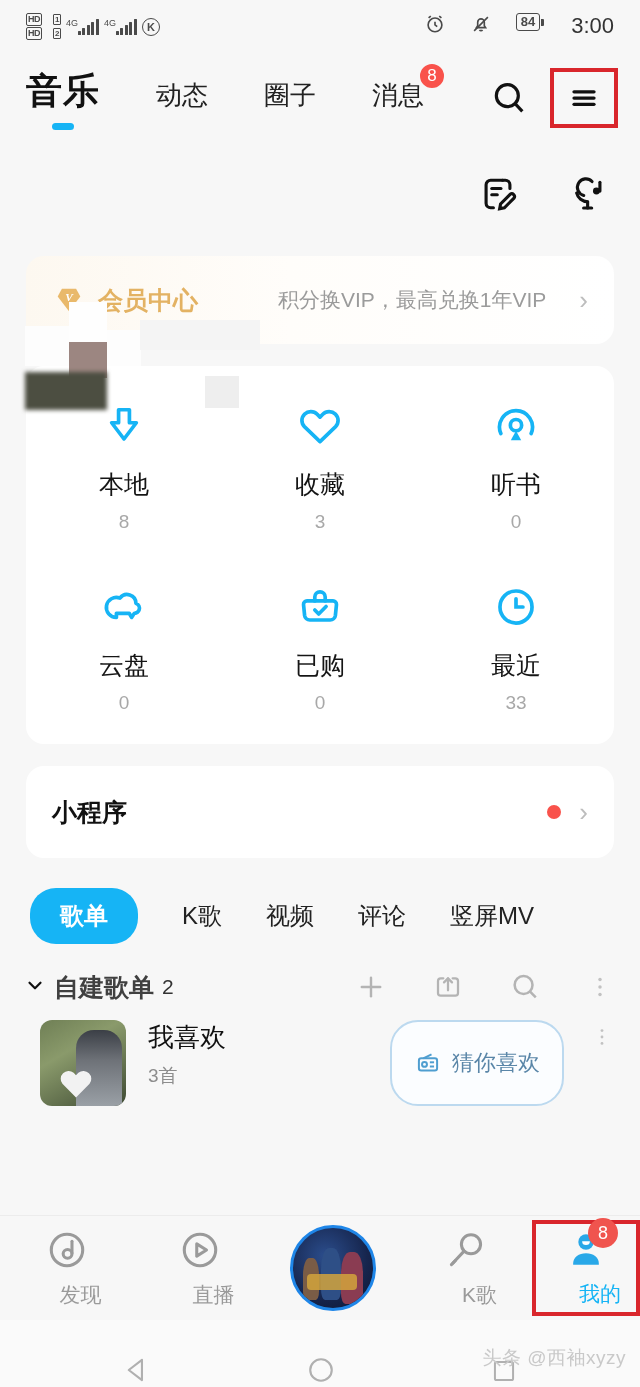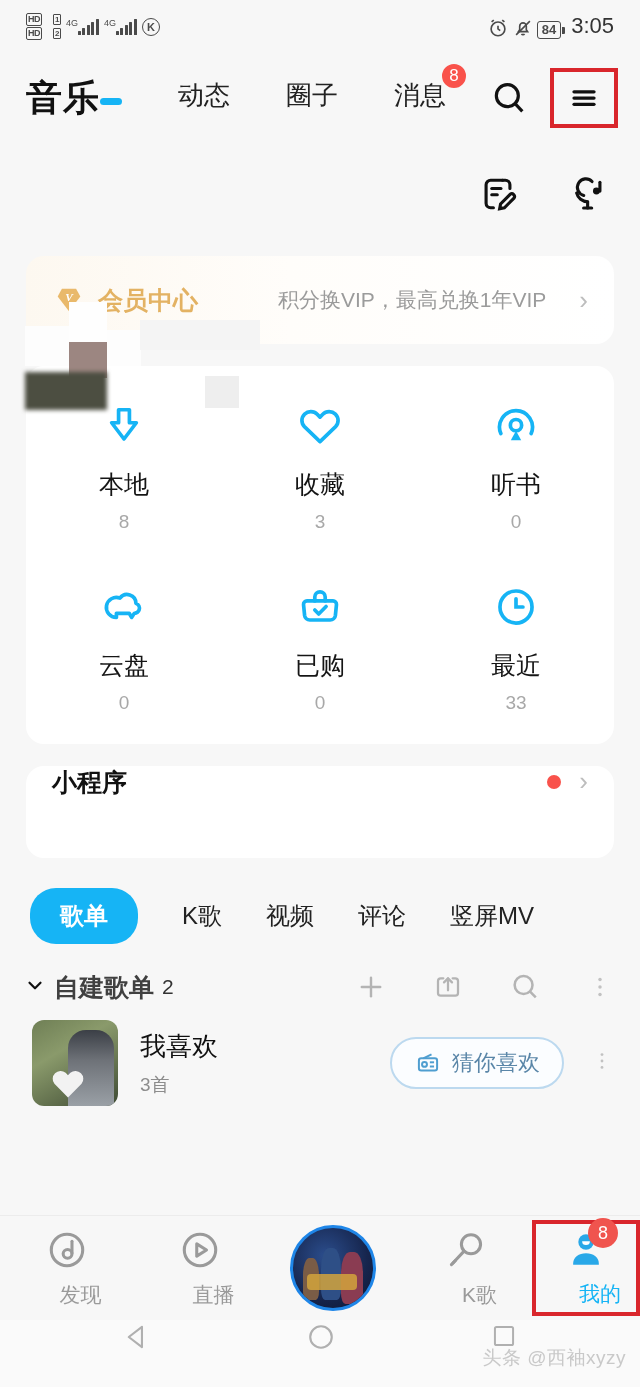--- a/index.html
+++ b/index.html
@@ -32,36 +32,36 @@
   .sig-lbl { font-size: 9px; line-height: 9px; margin-bottom: 7px; margin-right: -1px; }
   .bars { display: flex; align-items: flex-end; gap: 1.5px; height: 16px; }
   .bars i { display: block; width: 3px; background: #4a4a4a; border-radius: 0.5px; }
   .bars i:nth-child(1){height:4px}.bars i:nth-child(2){height:7px}
   .bars i:nth-child(3){height:10px}.bars i:nth-child(4){height:13px}.bars i:nth-child(5){height:16px}
   .kcircle {
     width: 18px; height: 18px; border: 1.6px solid #4a4a4a; border-radius: 50%;
     display: flex; align-items: center; justify-content: center;
     font-size: 11px; font-weight: bold; margin-top: 5px;
   }
-  .sb-right { margin-left: auto; display: flex; align-items: flex-end; gap: 3px; }
+  .sb-right { margin-left: auto; display: flex; align-items: flex-start; gap: 24px; }
   .sb-right svg { display: block; }
   .battery {
     border: 1.8px solid #4a4a4a; border-radius: 3px;
     padding: 0px 4px; font-size: 13px; font-weight: 600; line-height: 16px;
   }
   .batt-wrap { display: flex; align-items: center; }
   .batt-nub { width: 3px; height: 7px; background: #4a4a4a; border-radius: 0 1px 1px 0; margin-left: 1px; }
   .clock { font-size: 22px; color: #333; margin-left: 3px; }
 
   
   .topnav {
     height: 92px; display: flex; align-items: center;
     padding: 0 22px 0 26px; background: #f7f7f7;
   }
-  .brand-wrap { position: relative; display: flex; flex-direction: row; align-items: center; }
+  .brand-wrap { position: relative; display: flex; flex-direction: column; align-items: center; }
   .brand { font-size: 36px; font-weight: 700; color: #111; letter-spacing: 1px; }
   .brand-underline {
     width: 22px; height: 7px; background: #16b4f5; border-radius: 4px; margin-top: 7px;
   }
   .navitem {
     font-size: 26px; color: #222; margin-left: 56px; position: relative; padding-bottom: 6px;
   }
   .badge-dot {
     position: absolute; top: -16px; right: -22px;
     min-width: 28px; height: 28px; border-radius: 14px;
@@ -93,21 +93,21 @@
 
   .grid-card { margin-top: 22px; padding: 34px 0 30px; }
   .grid-row { display: flex; }
   .grid-row + .grid-row { margin-top: 48px; }
   .gcell { flex: 1; display: flex; flex-direction: column; align-items: center; }
   .gcell .g-ico { height: 52px; display: flex; align-items: center; justify-content: center; }
   .gcell .g-lbl { font-size: 25px; color: #151515; margin-top: 16px; }
   .gcell .g-num { font-size: 19px; color: #a8a8a8; margin-top: 10px; }
 
   .mini-card {
-    margin-top: 22px; height: 92px; display: flex; align-items: flex-start; padding: 0 26px;
+    margin-top: 22px; height: 92px; display: flex; align-items: center; padding: 0 26px;
   }
   .mini-title { font-size: 25px; font-weight: 700; color: #111; }
   .mini-right { margin-left: auto; display: flex; align-items: center; gap: 18px; }
   .red-dot { width: 14px; height: 14px; border-radius: 50%; background: #f9524b; }
 
   
   .tabs { display: flex; align-items: center; padding: 30px 30px 0; gap: 0; }
   .tab { font-size: 24px; color: #222; padding: 12px 0; }
   .tab.active {
     background: #16b4f5; color: #fff; border-radius: 26px;
@@ -116,21 +116,21 @@
   .tab:not(.active) { margin-left: 44px; }
 
   
   .pl-head { display: flex; align-items: center; padding: 26px 26px 0 24px; }
   .pl-caret { color: #111; font-size: 20px; margin-right: 8px; }
   .pl-title { font-size: 25px; font-weight: 700; color: #404040; }
   .pl-count { font-size: 21px; color: #333; margin-left: 8px; }
   .pl-actions { margin-left: auto; display: flex; align-items: center; gap: 44px; }
 
   
-  .pl-row { display: flex; align-items: center; padding: 16px 26px 0 32px; }
+  .pl-row { display: flex; padding: 16px 26px 0 40px; }
   .thumb {
     width: 86px; height: 86px; border-radius: 12px; overflow: hidden; position: relative;
     background: linear-gradient(150deg,#6f7f55 0%, #8a9a6b 35%, #3e4a33 100%);
     flex: none;
   }
   .thumb .person {
     position: absolute; right: 4px; top: 10px; width: 46px; height: 76px;
     background: linear-gradient(180deg,#3b3f46 0%, #6e7278 40%, #9aa0a6 100%);
     border-radius: 18px 18px 0 0;
   }
@@ -163,21 +163,21 @@
     width: 86px; height: 86px; border-radius: 50%; position: relative; overflow: hidden;
     background: radial-gradient(circle at 40% 35%, #2b4d8c 0%, #16254d 60%, #0c1530 100%);
     border: 3px solid #1f86e8;
   }
   .album .fig { position: absolute; border-radius: 40% 40% 20% 20%; }
   .hl-nav { border: 4px solid #d9262c; }
 
   
   .androidnav {
     position: absolute; left: 0; bottom: 0; width: 640px; height: 67px;
-    background: #fafafa; display: flex; align-items: flex-start; justify-content: center; gap: 150px;
+    background: #fafafa; display: flex; align-items: flex-end; justify-content: center; gap: 150px;
   }
   .watermark {
     position: absolute; right: 14px; bottom: 16px;
     font-size: 19px; color: #c9c9c9; letter-spacing: 0.5px;
   }
 </style>
 </head>
 <body>
 
 <div class="screen">
@@ -225,21 +225,21 @@
       </svg>
       <svg width="22" height="22" viewBox="0 0 24 24" fill="none" stroke="#4a4a4a" stroke-width="1.8">
         <path d="M7 16h10l-1.4-2.2V10a3.6 3.6 0 0 0-7.2 0v3.8L7 16Z"></path>
           <path d="M10.4 18.4a1.8 1.8 0 0 0 3.2 0"></path>
           <path d="M4.5 19.5 19.5 4.5"></path>
       </svg>
       <span class="batt-wrap">
         <span class="battery">84</span>
         <span class="batt-nub"></span>
       </span>
-      <span class="clock">3:05</span>
+      <span class="clock">3:00</span>
     </div>
   </div>
 
   <div class="topnav">
     <div class="brand-wrap">
       <span class="brand">音乐</span>
       <span class="brand-underline"></span>
     </div>
     <div class="navitem">
       <span>动态</span>

